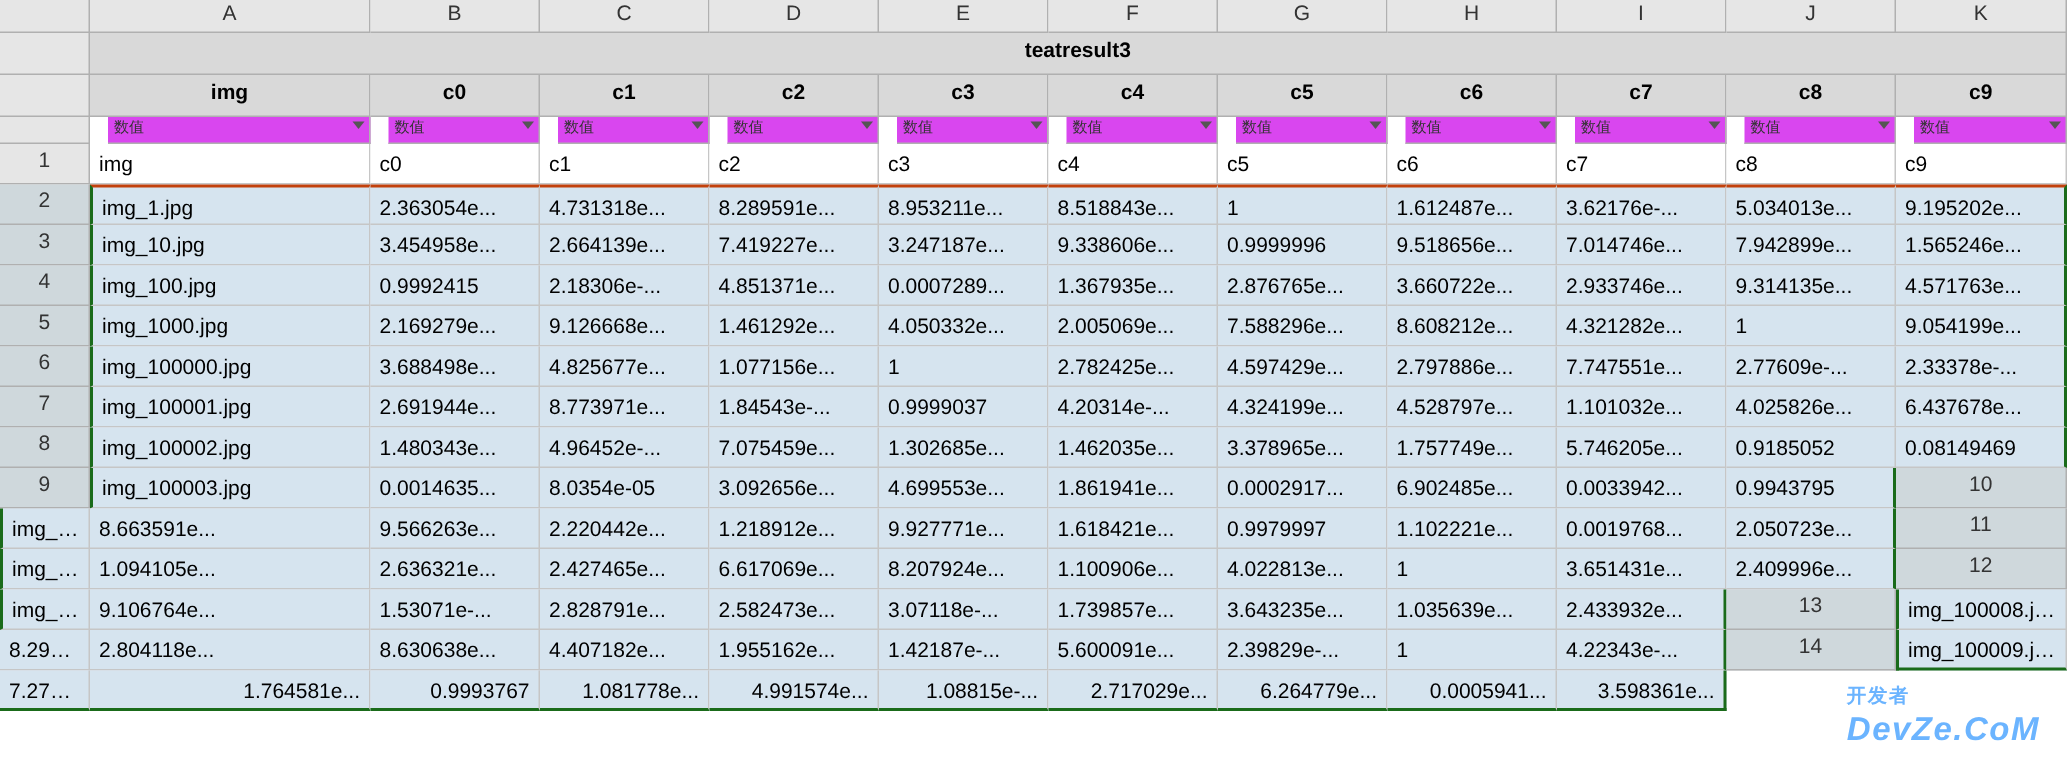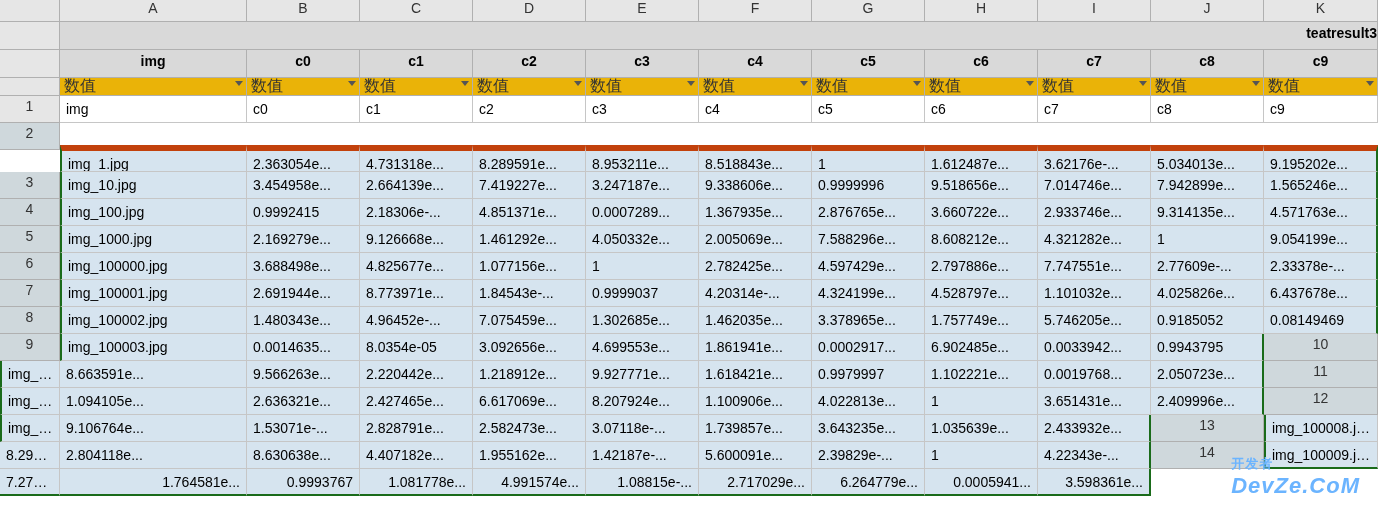--- a/index.html
+++ b/index.html
@@ -53,65 +53,66 @@
     background: #cfd8dc;
   }
   .corner {
     background: #e6e6e6;
     border-right: 1px solid #b0b0b0;
     border-bottom: 1px solid #b0b0b0;
   }
   .title-row {
     background: #d9d9d9;
     font-weight: bold;
-    text-align: right;
+    text-align: center;
     height: 28px;
     line-height: 22px;
     border-right: 1px solid #b0b0b0;
     border-bottom: 1px solid #b0b0b0;
   }
   .title-span { grid-column: 2 / span 11; }
   .header-row {
     background: #d9d9d9;
     font-weight: bold;
     text-align: center;
     height: 28px;
     line-height: 22px;
     border-right: 1px solid #b0b0b0;
     border-bottom: 1px solid #b0b0b0;
   }
   .filter-row {
-    background: #eab308;
+    background: #d946ef;
     height: 18px;
     line-height: 12px;
-    font-size: 16px;
+    font-size: 10px;
     padding: 2px 4px;
     position: relative;
     border-right: 1px solid #b0b0b0;
     border-bottom: 1px solid #b0b0b0;
     color: #333;
+    margin-left: 12px;
   }
   .filter-row .dd {
     position: absolute;
     right: 3px;
     top: 3px;
     width: 0; height: 0;
     border-left: 4px solid transparent;
     border-right: 4px solid transparent;
     border-top: 5px solid #555;
   }
   .data-sel {
     background: #d6e4ef;
   }
   .header-side {
     background: #e6e6e6;
     border-right: 1px solid #b0b0b0;
     border-bottom: 1px solid #b0b0b0;
   }
-  .sel-border-top { border-top: 6px solid #c2410c; margin-top: 22px; }
+  .sel-border-top { border-top: 2px solid #c2410c; }
   .sel-border-left { border-left: 2px solid #1a6b1a; }
   .sel-border-right { border-right: 2px solid #1a6b1a; }
   .sel-border-bottom { border-bottom: 2px solid #1a6b1a; text-align: right; }
   .watermark {
     position: absolute;
     right: 18px;
     bottom: 12px;
     font-size: 22px;
     font-weight: bold;
     color: #6bb4ff;

